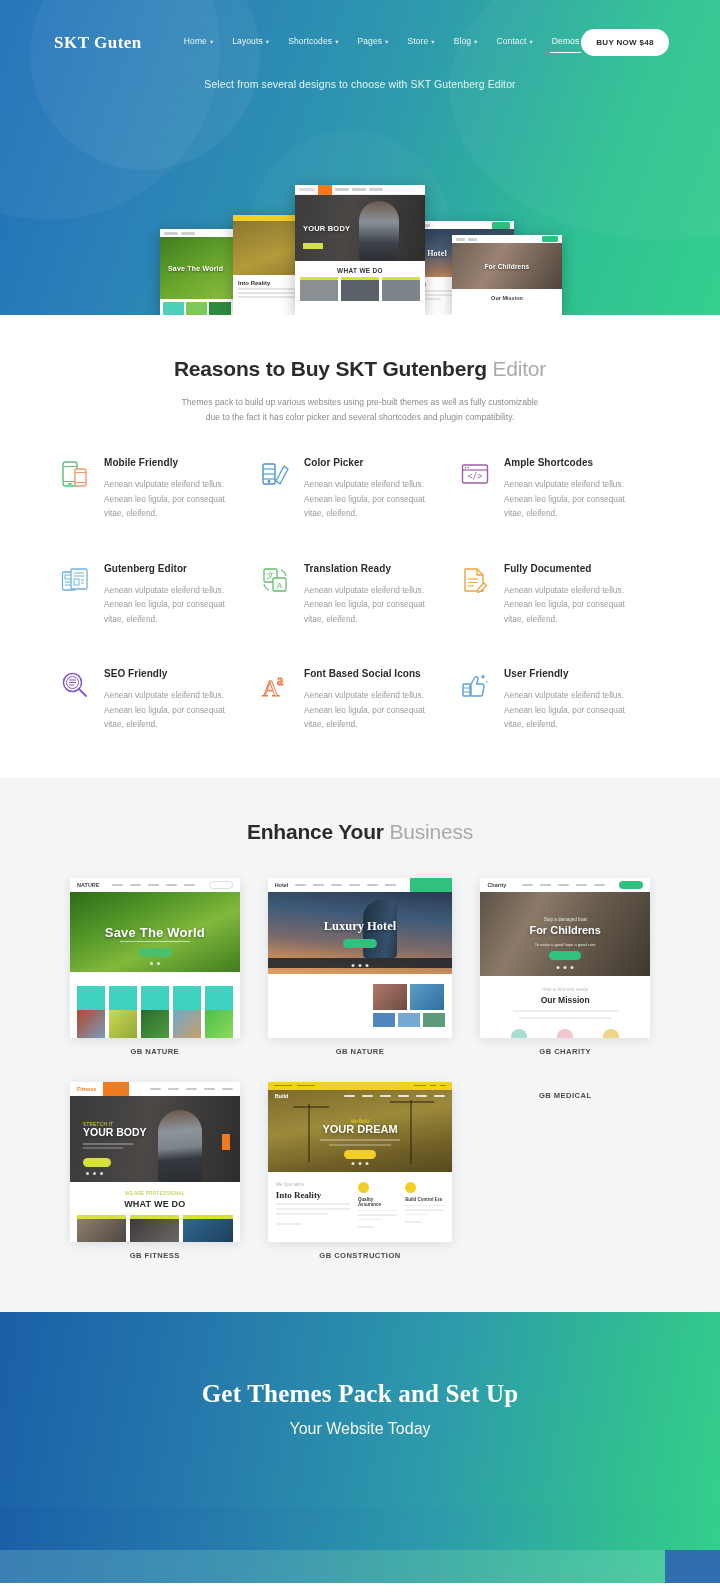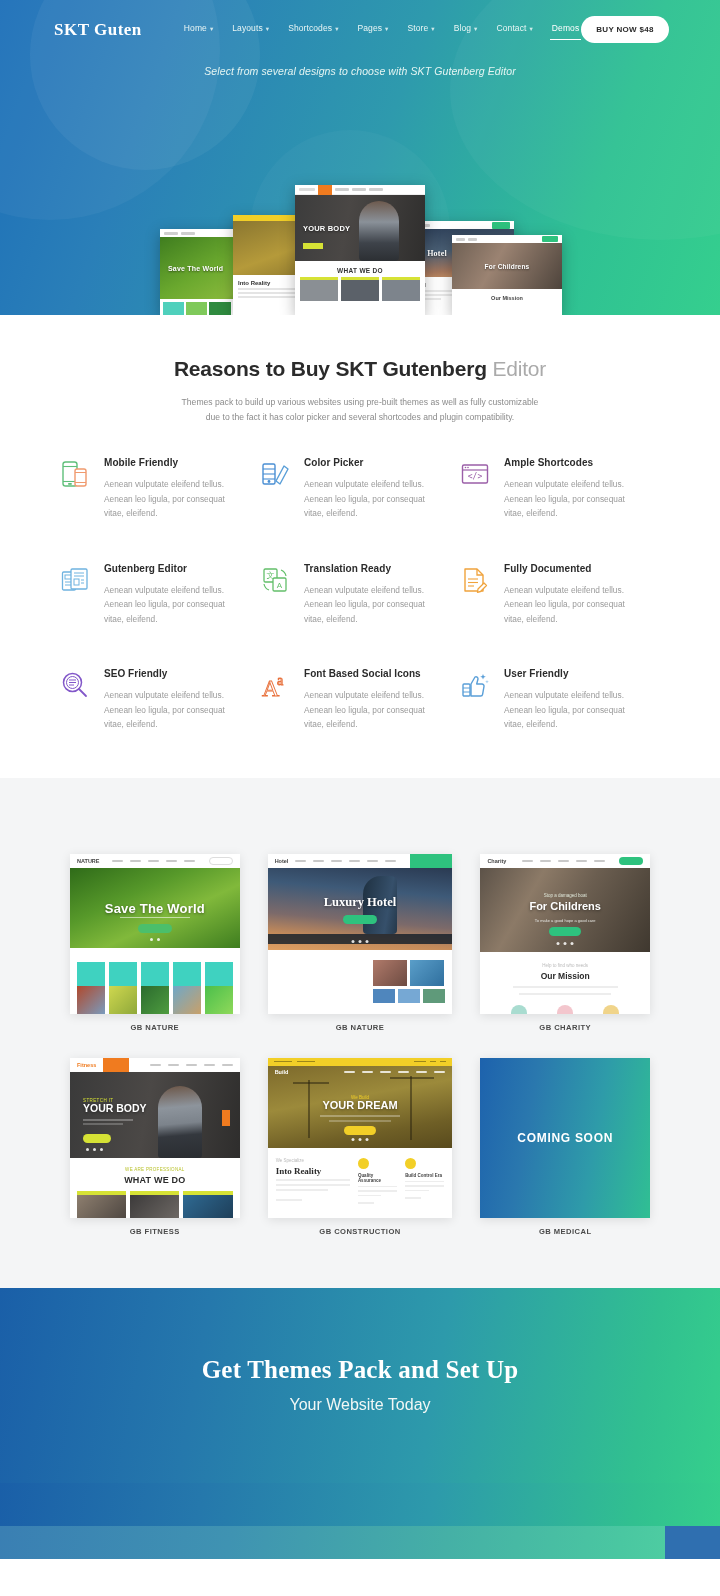--- a/index.html
+++ b/index.html
@@ -24,21 +24,21 @@
     background:rgba(255,255,255,.045);
   }
   .hero .b1 { width:340px; height:340px; left:-120px; top:-120px; }
   .hero .b2 { width:230px; height:230px; left:30px; top:-60px; background:rgba(255,255,255,.05); }
   .hero .b3 { width:420px; height:300px; right:-150px; top:-60px; background:rgba(255,255,255,.035); }
   .hero .b4 { width:200px; height:200px; left:250px; top:130px; background:rgba(255,255,255,.03); }
 
   .navbar {
     position:relative; z-index:5;
     display:flex; align-items:center;
-    padding:16px 26px 0 26px;
+    padding:29px 26px 0 26px;
   }
   .logo {
     font-family:"Liberation Serif", serif;
     font-weight:bold;
     font-size:17px;
     color:#fff;
     letter-spacing:.5px;
     margin-left:28px;
     white-space:nowrap;
   }
@@ -68,21 +68,21 @@
     letter-spacing:.3px;
     border:none; border-radius:16px;
     padding:9px 15px;
     cursor:pointer;
     margin-right:36px;
     white-space:nowrap;
   }
 
   .hero-copy { position:relative; z-index:5; text-align:center; margin-top:22px; }
   .hero-sub {
-    color:#e4f5f2; font-size:10.5px; letter-spacing:.1px;font-style:italic;
+    color:#e4f5f2; font-size:10.5px; letter-spacing:.1px;
   }
   .hero-title {
     font-family:"Liberation Serif", serif;
     font-weight:bold;
     color:#fff;
     font-size:25px;
     line-height:1.15;
     margin-top:11px;
     letter-spacing:.2px;
   }
@@ -681,20 +681,23 @@
         <div>
           <h4>User Friendly</h4>
           <p>Aenean vulputate eleifend tellus. Aenean leo ligula, por consequat vitae, eleifend.</p>
         </div>
       </div>
 
     </div>
   </section>
 
   <section class="demos">
+    <h2 class="sec-title">
+      <b>Enhance Your</b><span> Business</span>
+    </h2>
 
     <div class="demo-grid">
 
       <div class="demo-item">
         <div class="demo-shot d-nature">
           <div class="dnav">
             <span class="brand">NATURE</span>
             <span class="ln">
                 <i></i>
                 <i></i>
@@ -922,23 +925,20 @@
                   <div class="l" style="width:60%"></div>
                 <div class="l" style="margin-top:6px;width:40%"></div>
               </div>
             </div>
           </div>
         </div>
         <div class="demo-cap">GB CONSTRUCTION</div>
       </div>
 
       <div class="demo-item">
-        <div class="d-soon">
-          <span>COMING SOON</span>
-        </div>
         <div class="demo-cap">GB MEDICAL</div>
       </div>
 
     </div>
   </section>
 
   <section class="cta">
     <h2>Get Themes Pack and Set Up</h2>
     <div class="sub">Your Website Today</div>
   </section>

